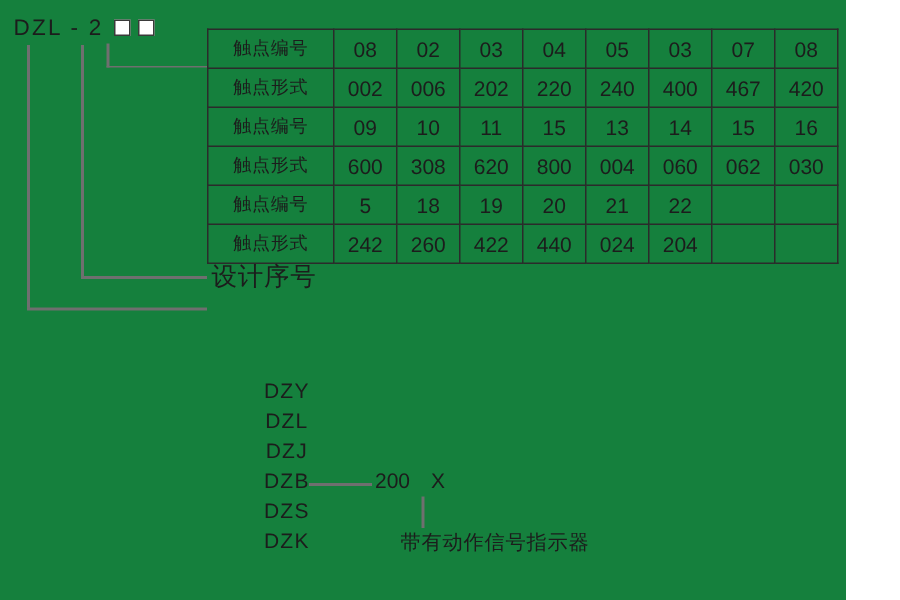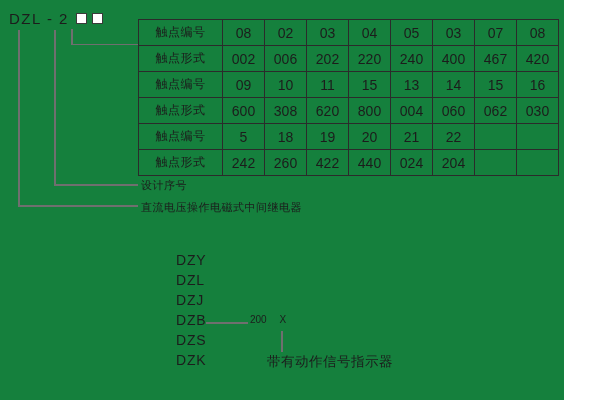--- a/index.html
+++ b/index.html
@@ -24,25 +24,25 @@
   
   .contact-table{
     position:absolute;left:138px;top:19px;border-collapse:collapse;table-layout:fixed;
   }
   .contact-table td{
     border:1.6px solid #2b2b2b;width:41px;height:25px;padding:0;
     text-align:center;vertical-align:middle;font-size:14px;color:#1c1c1c;
   }
   .contact-table td.lbl{width:83px;font-size:12px;letter-spacing:0.5px;}
   
-  .callout{position:absolute;font-size:11px;line-height:14px;letter-spacing:0.5px;white-space:nowrap;}
+  .callout{position:absolute;font-size:17px;line-height:14px;letter-spacing:0.5px;white-space:nowrap;}
   
-  .models{position:absolute;left:176px;top:250px;}
+  .models{position:absolute;left:176px;top:250px;text-align:center;}
   .model{height:20px;line-height:20px;font-size:14px;letter-spacing:0.8px;}
-  .variant{position:absolute;left:250px;top:310px;height:20px;line-height:20px;font-size:10px;white-space:nowrap;}
+  .variant{position:absolute;left:250px;top:310px;height:20px;line-height:20px;font-size:14px;white-space:nowrap;}
   .variant .xsuf{margin-left:10px;}
   .note{position:absolute;left:267px;top:352px;height:20px;line-height:20px;font-size:13.5px;letter-spacing:0.5px;white-space:nowrap;text-align:center;}
 </style>
 </head>
 <body>
 
 <div class="stage">
 
   <div class="title">
     <span>DZL - 2</span>
@@ -122,21 +122,20 @@
           <td>440</td>
           <td>024</td>
           <td>204</td>
           <td></td>
           <td></td>
         </tr>
       </tbody>
   </table>
 
   <div class="callout" style="left:141px;top:178px">设计序号</div>
-  <div class="callout" style="left:141px;top:200px">直流电压操作电磁式中间继电器</div>
 
   <div class="models">
     <div class="model">DZY</div>
     <div class="model">DZL</div>
     <div class="model">DZJ</div>
     <div class="model">DZB</div>
     <div class="model">DZS</div>
     <div class="model">DZK</div>
   </div>
 

